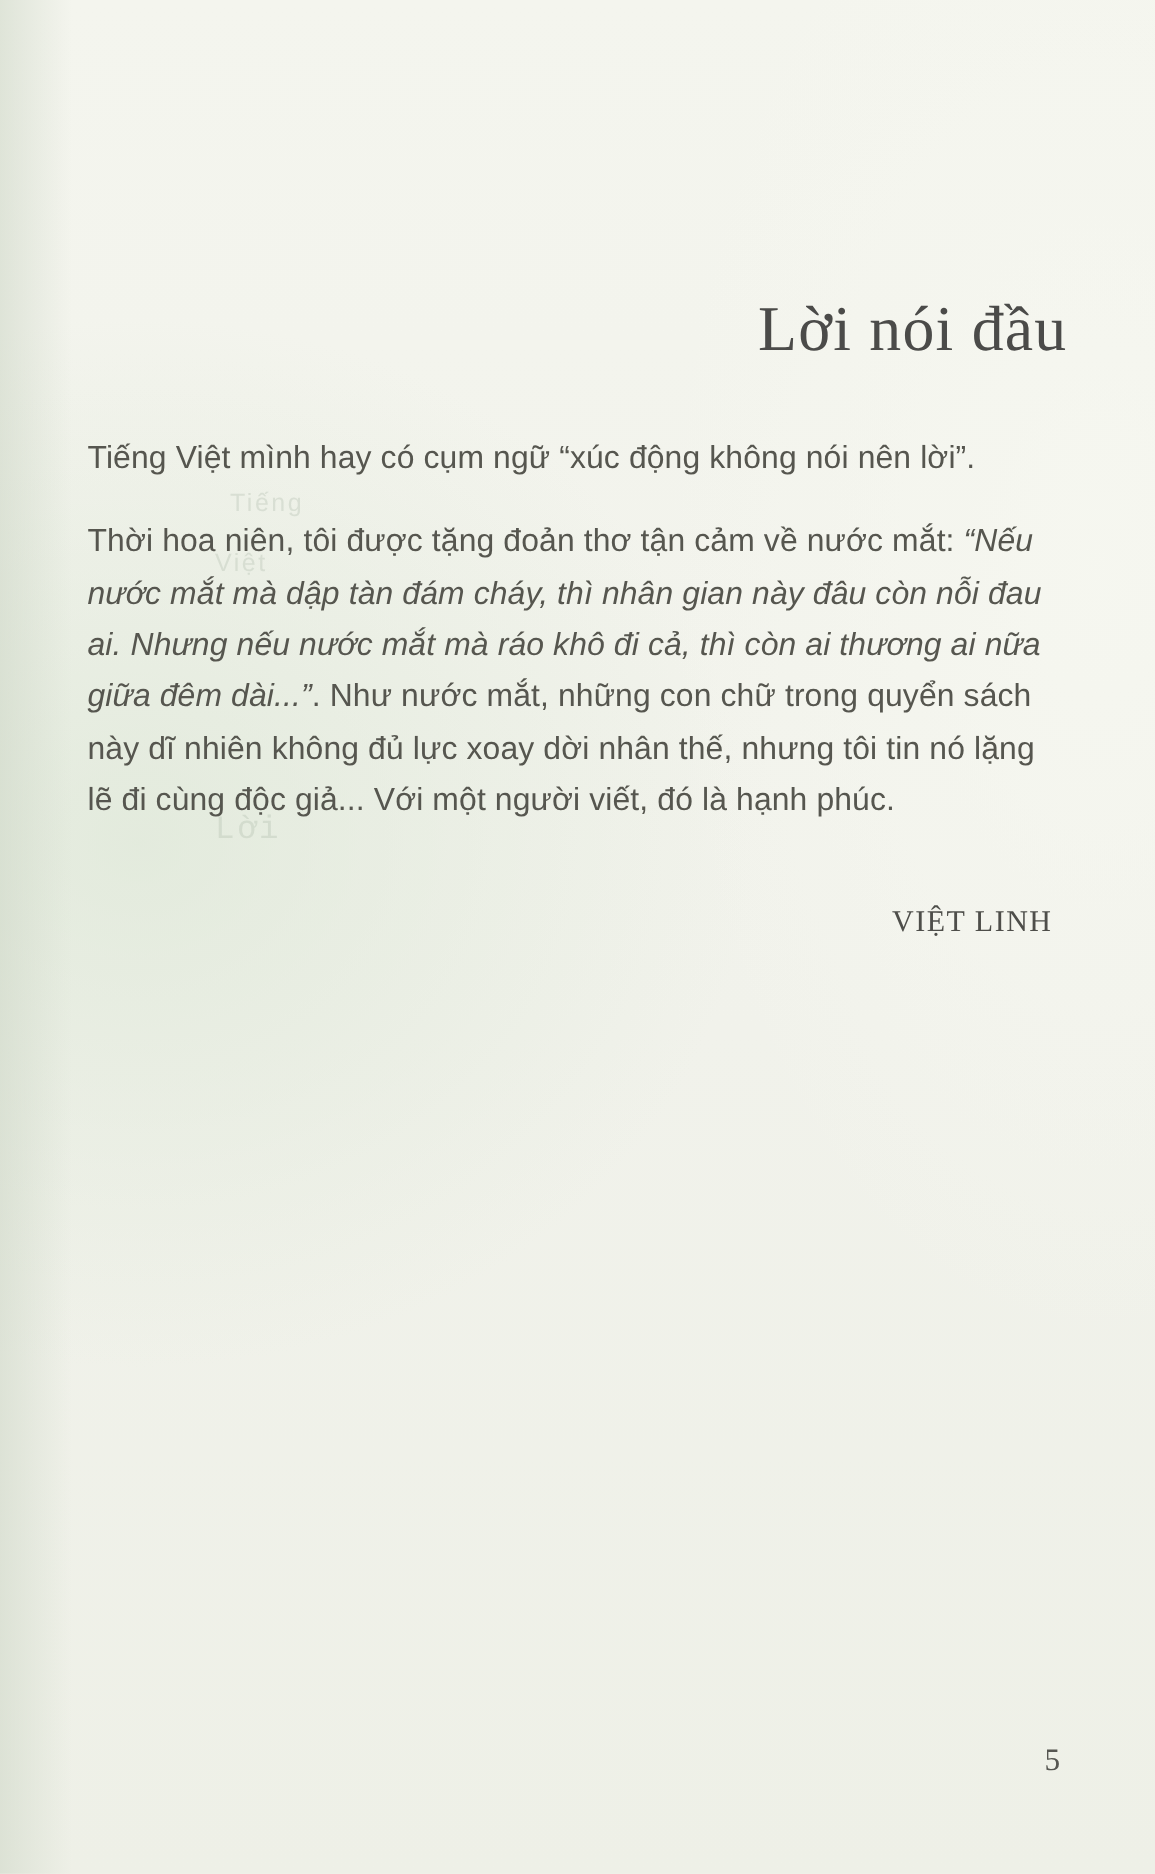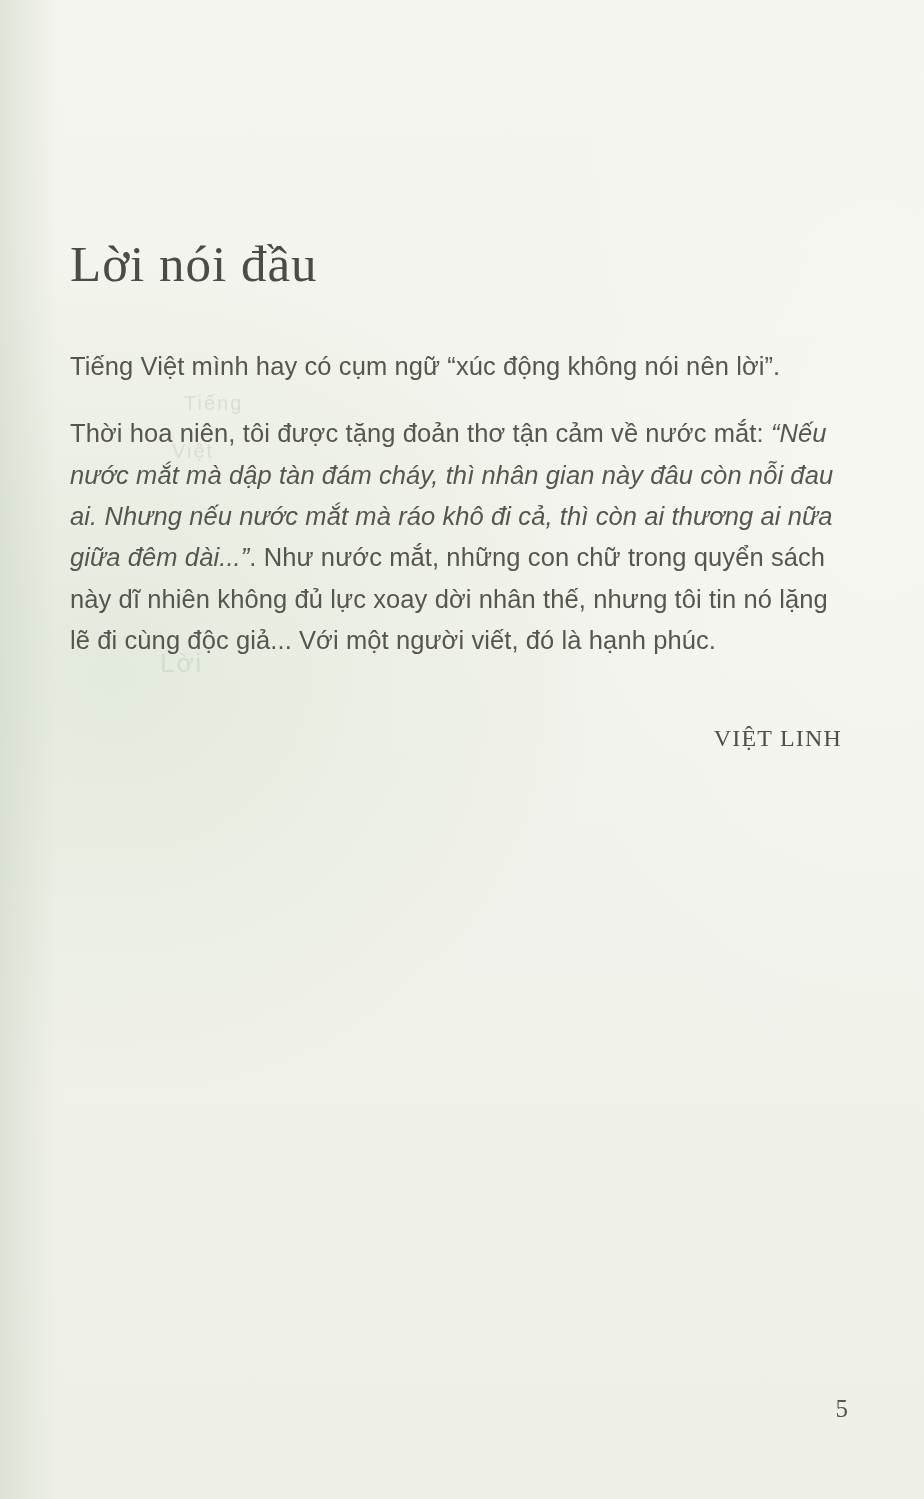--- a/index.html
+++ b/index.html
@@ -26,21 +26,21 @@
     pointer-events: none;
   }
   .page {
     position: relative;
     width: 924px;
     height: 1499px;
     box-sizing: border-box;
     padding: 0 70px;
   }
   .chapter-title {
-    text-align: left;
+    text-align: right;
     font-family: "Liberation Serif", serif;
     font-size: 51px;
     font-weight: 400;
     letter-spacing: 1px;
     color: #4b4b49;
     margin: 0;
     padding-top: 236px;
     line-height: 1.1;
   }
   .body-copy {
@@ -79,21 +79,21 @@
   
   .bleed {
     position: absolute;
     color: rgba(170,182,166,0.30);
     font-family: "Liberation Sans", sans-serif;
     pointer-events: none;
     user-select: none;
   }
   .bleed-a { left: 184px; top: 392px; font-size: 20px; letter-spacing: 2px; }
   .bleed-b { left: 172px; top: 440px; font-size: 20px; letter-spacing: 2px; }
-  .bleed-c { left: 160px; top: 648px; font-size: 26px; letter-spacing: 2px; }
+  .bleed-c { left: 172px; top: 648px; font-size: 26px; letter-spacing: 2px; font-family: Liberation Mono, monospace; }
   .spine-shadow {
     position: absolute;
     left: 0; top: 0; bottom: 0;
     width: 58px;
     background: linear-gradient(90deg, rgba(205,214,198,0.55) 0%, rgba(242,243,236,0) 100%);
     pointer-events: none;
   }
 </style>
 </head>
 <body>

